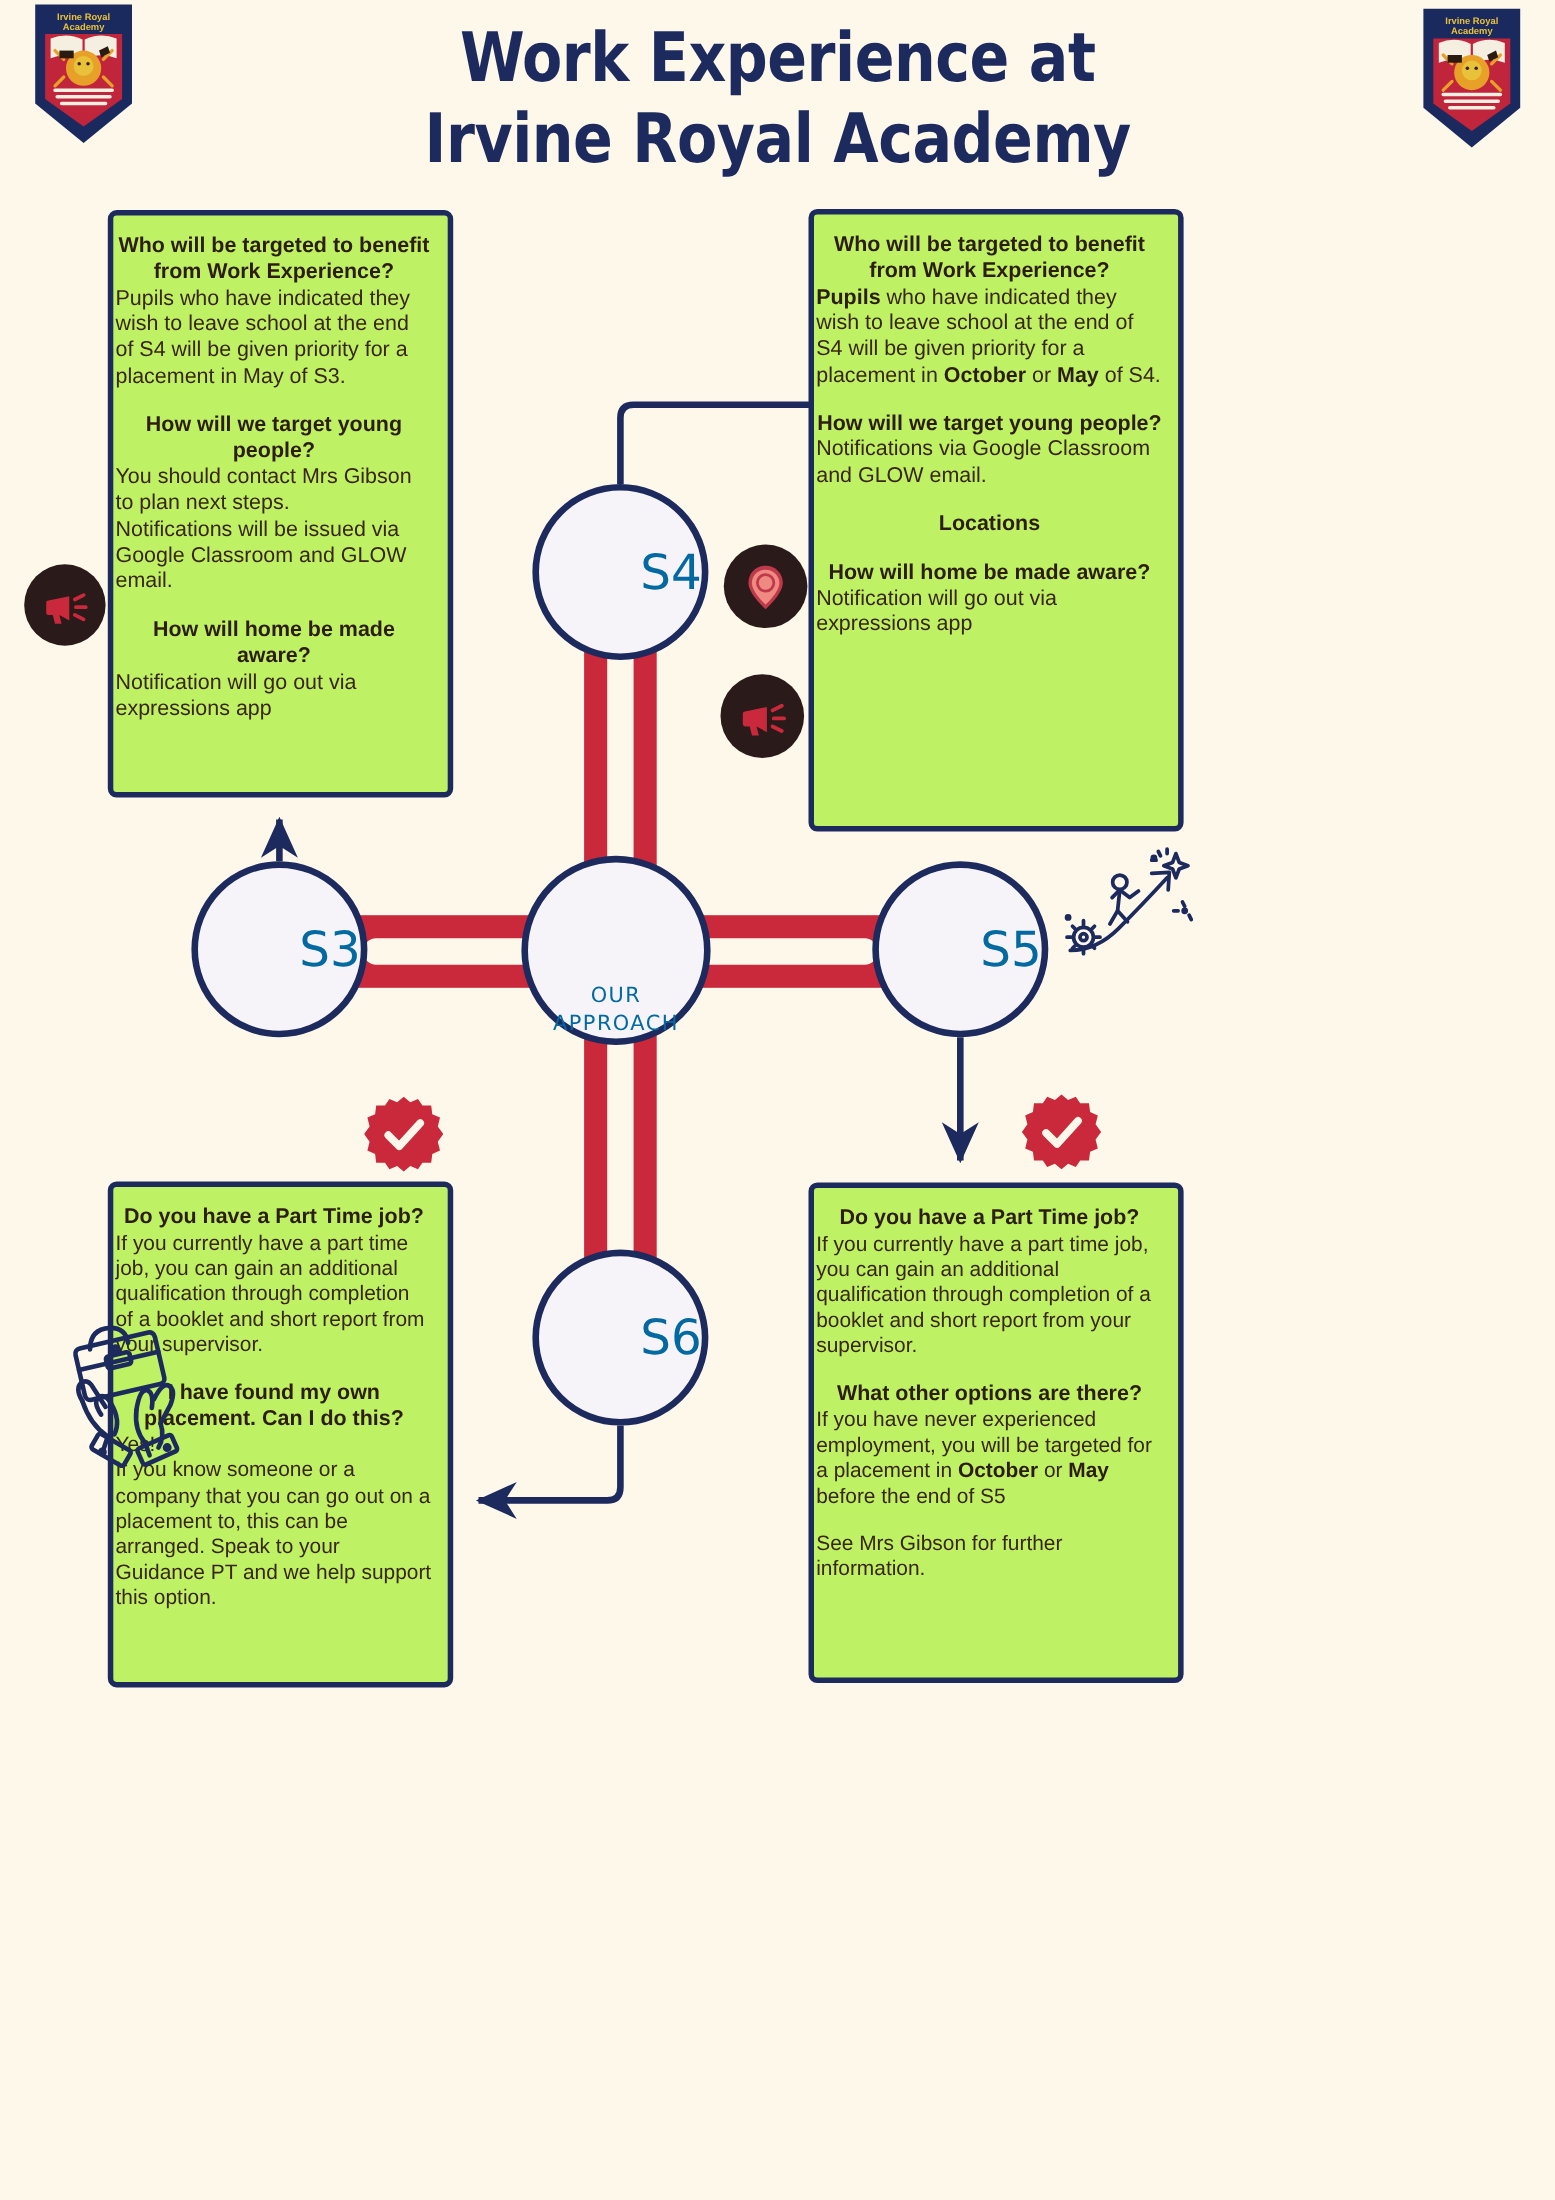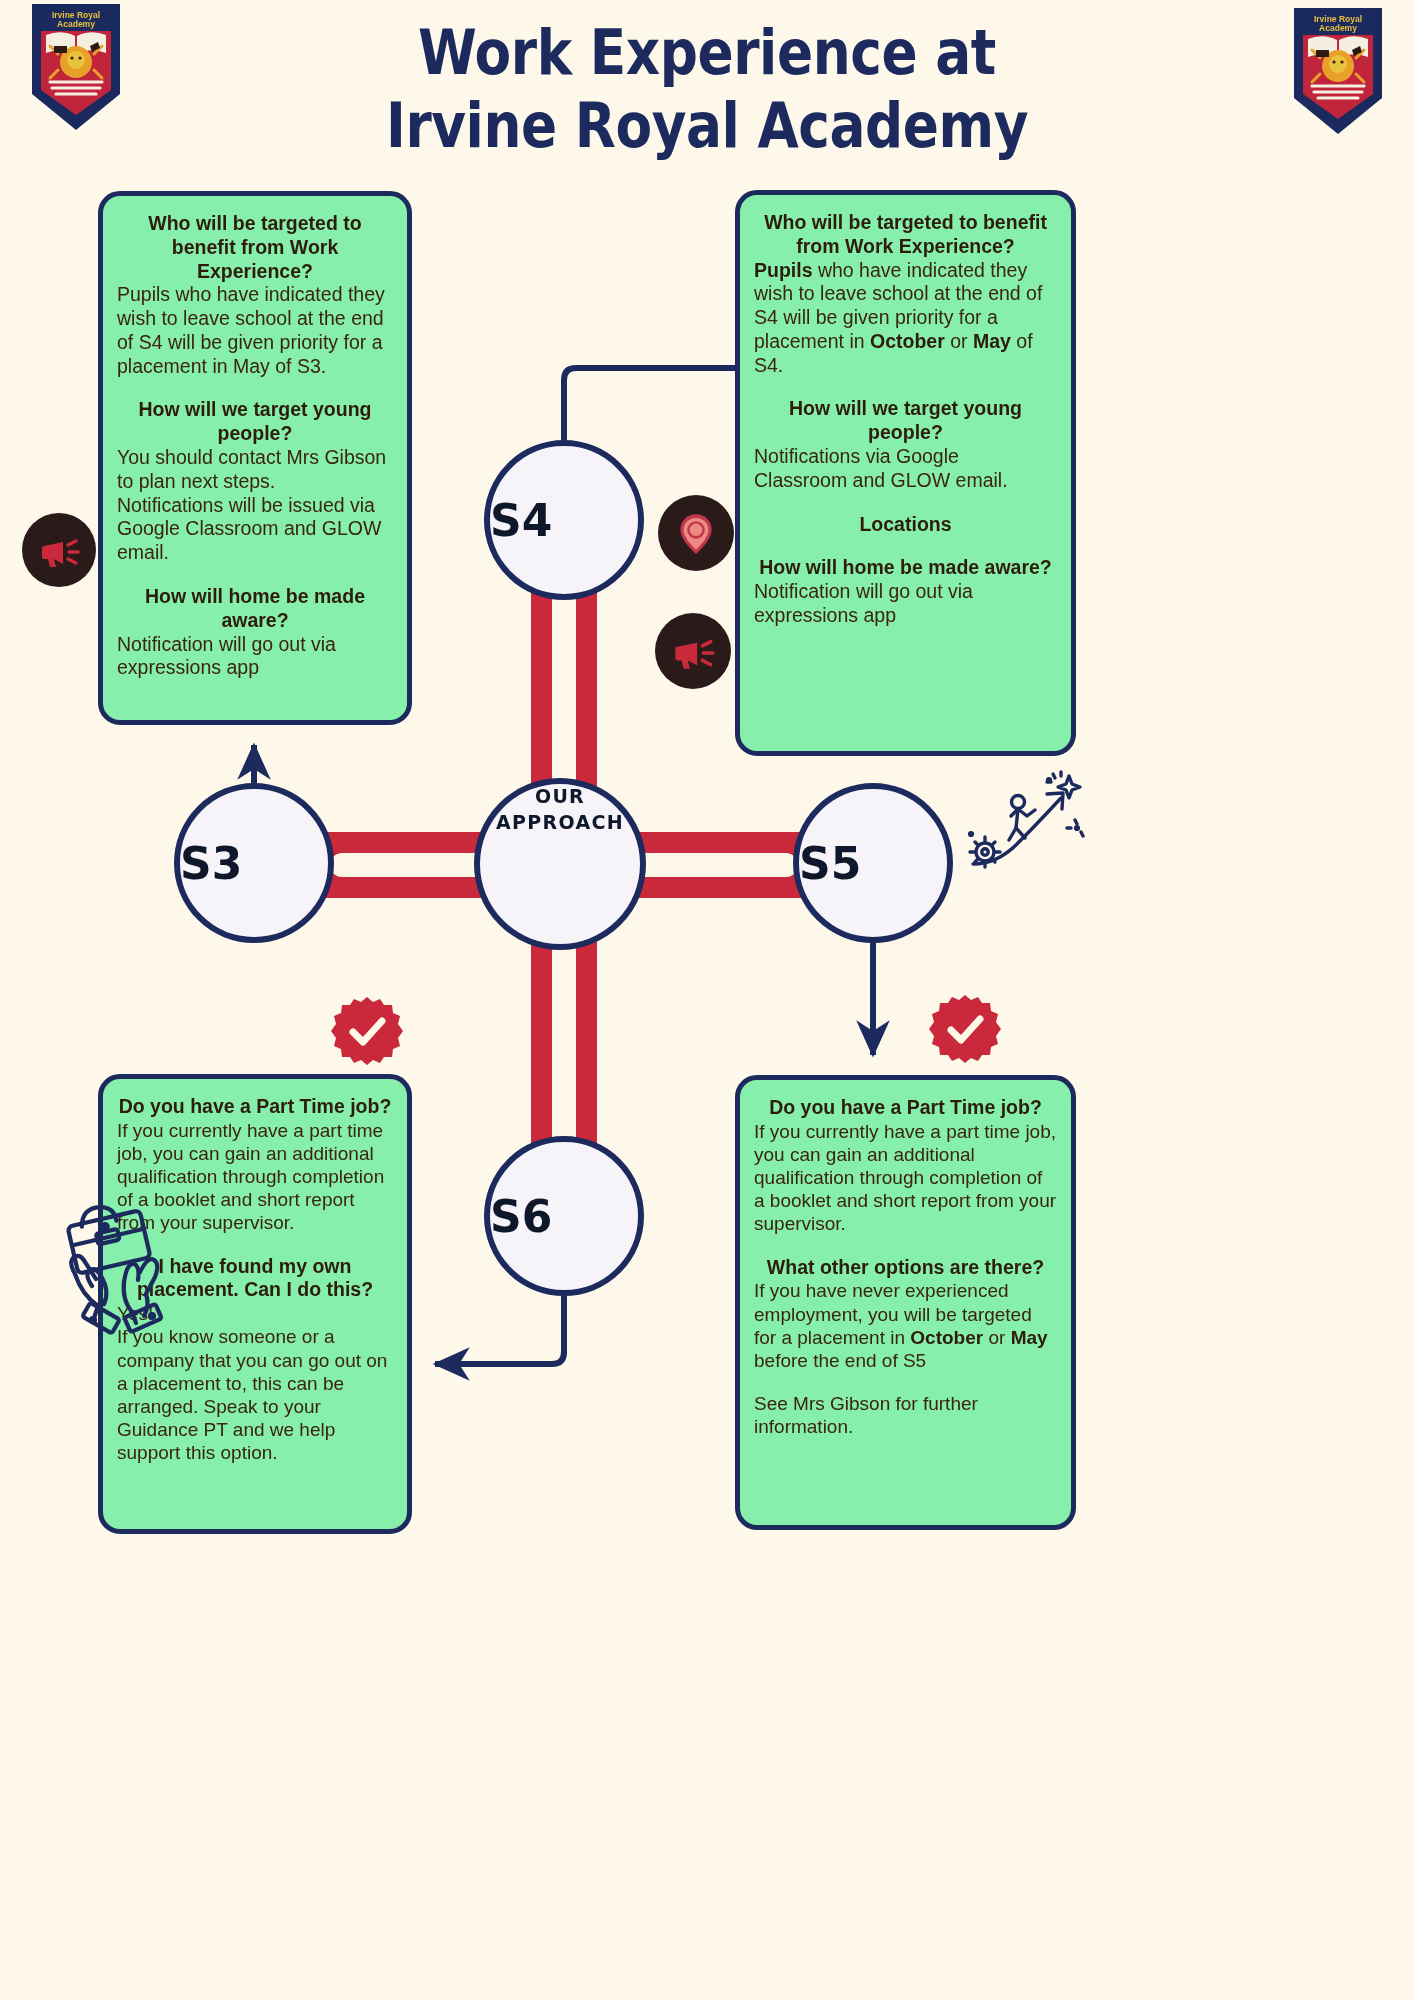--- a/index.html
+++ b/index.html
@@ -40,42 +40,42 @@
   }
   .cross-inner-v { left: 552px; top: 586px; width: 24px; height: 650px; }
   .cross-inner-h { left: 330px; top: 853px; width: 468px; height: 24px; }
 
   
   .node {
     position: absolute;
     background: #F6F4F8;
     border: 6px solid #1C2A5E;
     border-radius: 50%;
-    display: flex; align-items: center; justify-content: flex-start;
-    color: #0f172a;
+    display: flex; align-items: center; justify-content: flex-end;
+    color: #0369a1;
     font-family: "DejaVu Sans", sans-serif;
-    font-weight: 700;
+    font-weight: 400;
   }
   .node-s4 { left: 484px; top: 440px; width: 160px; height: 160px; font-size: 44px; }
   .node-s3 { left: 174px; top: 783px; width: 160px; height: 160px; font-size: 44px; }
   .node-s5 { left: 793px; top: 783px; width: 160px; height: 160px; font-size: 44px; }
   .node-s6 { left: 484px; top: 1136px; width: 160px; height: 160px; font-size: 44px; }
   .node-hub {
     left: 474px; top: 778px; width: 172px; height: 172px;
     font-size: 19px; letter-spacing: 1.3px; line-height: 1.35;
     text-align: center; flex-direction: column;
   }
 
   
   .box {
     position: absolute;
-    background: #86efac;
+    background: #bef264;
     border: 5px solid #1C2A5E;
-    border-radius: 22px;
-    padding: 16px 14px 14px 14px;
+    border-radius: 8px;
+    padding: 16px 14px 14px 2px;
     color: #3B2410;
     font-size: 19.5px;
     line-height: 1.22;
   }
   .box h3 {
     text-align: center;
     font-size: 19.5px;
     font-weight: 700;
     color: #2E1D0C;
     line-height: 1.22;

